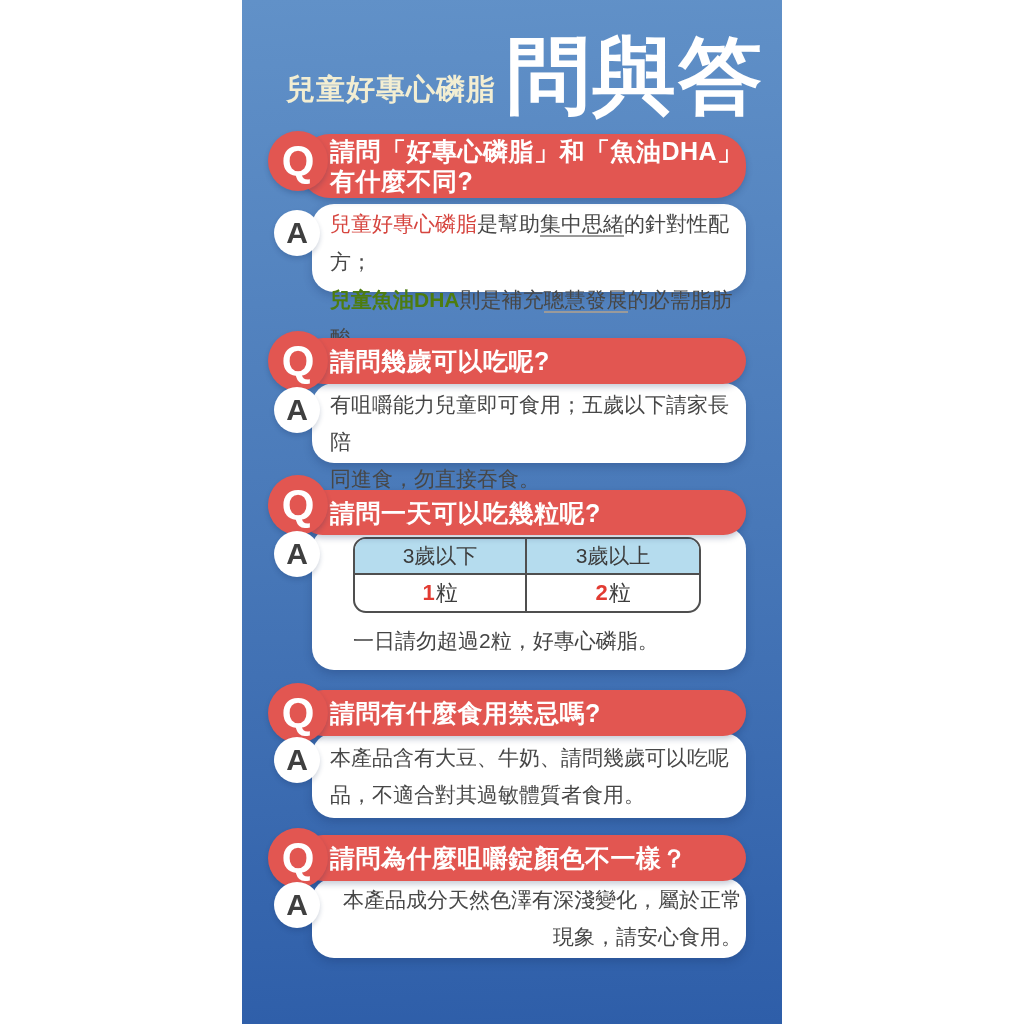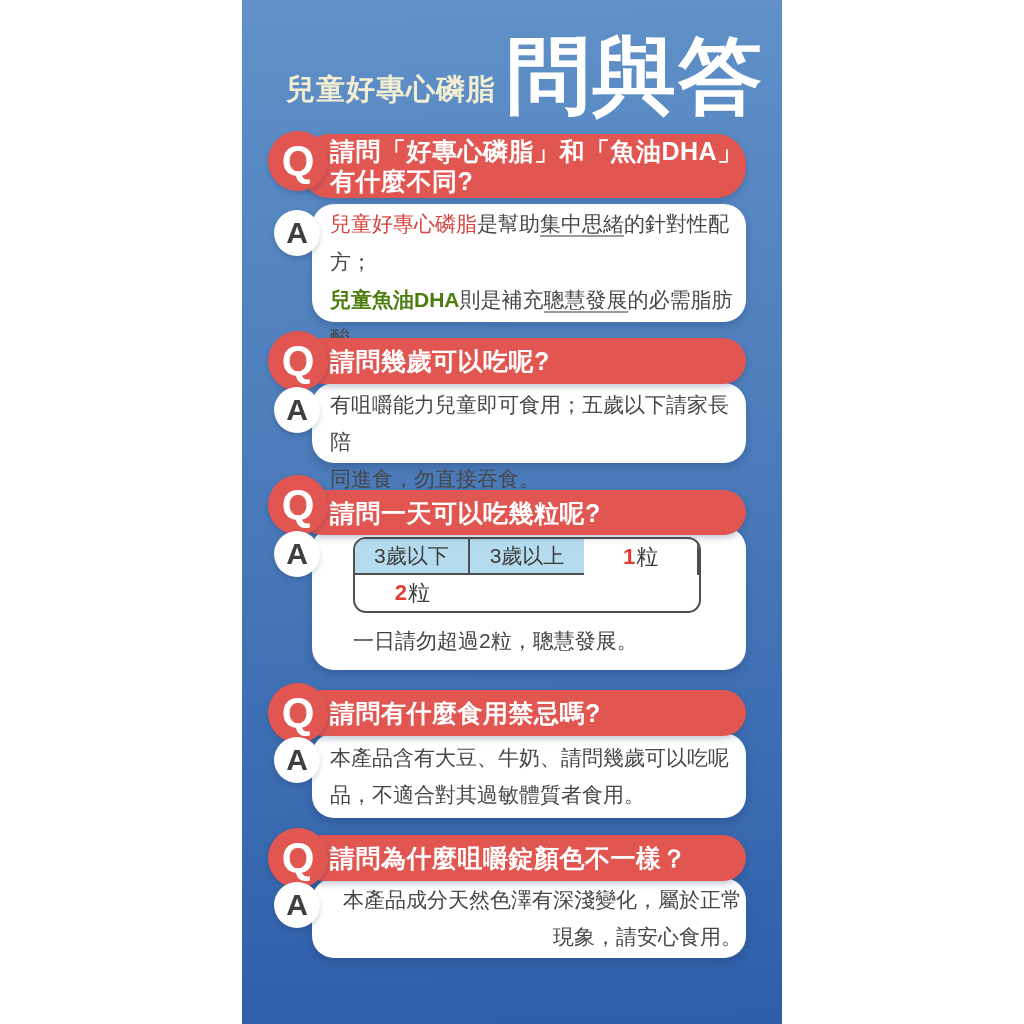--- a/index.html
+++ b/index.html
@@ -32,21 +32,21 @@
   .a-circle span { color:#3f3f3f; font-size:30px; font-weight:800; line-height:1; }
 
   .ans { padding:1px 4px 0 18px; font-size:21px; line-height:38px; }
   .ans-plain { padding:3px 4px 0 18px; font-size:21px; line-height:37px; white-space:pre-line; }
   .red  { color:#d6453f; }
   .blue { color:#4d7c0f;font-weight:bold; }
   .u    { border-bottom:2px solid #9a9a9a; }
 
   
   .dose-table { margin:10px 0 0 41px; width:348px; border:2px solid #4f4f4f; border-radius:13px;
-                overflow:hidden; display:grid; grid-template-columns:1fr 1fr 1fr; background:#ffffff; }
+                overflow:hidden; display:grid; grid-template-columns:1fr 1fr; background:#ffffff; }
   .dt-cell { height:36px; display:flex; align-items:center; justify-content:center;
              font-size:21px; color:#3c3c3c; }
   .dt-head { background:#b5dcee; border-bottom:2px solid #4f4f4f; }
   .dt-left { border-right:2px solid #4f4f4f; }
   .dt-val  { font-size:22px; }
   .dt-val .num { color:#e23b32; font-weight:700; margin-right:1px; }
   .note { margin:14px 0 0 41px; font-size:21px; color:#434343; }
 </style>
 </head>
 <body>
@@ -59,21 +59,21 @@
       <span class="big-title">問與答</span>
     </div>
 
     <div class="q-bubble" style="top:134px; height:64px;">
       <span class="q-text">請問「好專心磷脂」和「魚油DHA」
 有什麼不同?</span>
     </div>
     <div class="q-circle" style="top:131px;">
       <span>Q</span>
     </div>
-    <div class="a-card" style="top:204px; height:118px;">
+    <div class="a-card" style="top:204px; height:88px;">
       <div class="ans">
         <div><span class="red">兒童好專心磷脂</span><span>是幫助</span><span class="u">集中思緒</span><span>的針對性配方；</span></div>
         <div><span class="blue">兒童魚油DHA</span><span>則是補充</span><span class="u">聰慧發展</span><span>的必需脂肪酸，</span></div>
         <div><span>建議兩者搭配，對孩子學習力更有幫助。</span></div>
       </div>
     </div>
     <div class="a-circle" style="top:210px;">
       <span>A</span>
     </div>
 
@@ -103,21 +103,21 @@
         <div class="dt-cell dt-head">3歲以上</div>
         <div class="dt-cell dt-left dt-val">
           <span class="num">1</span>
             <span>粒</span>
         </div>
         <div class="dt-cell dt-val">
           <span class="num">2</span>
             <span>粒</span>
         </div>
       </div>
-      <div class="note">一日請勿超過2粒，聰慧發展。</div>
+      <div class="note">一日請勿超過2粒，好專心磷脂。</div>
     </div>
     <div class="a-circle" style="top:531px;">
       <span>A</span>
     </div>
 
     <div class="q-bubble" style="top:690px; height:46px;">
       <span class="q-text">請問有什麼食用禁忌嗎?</span>
     </div>
     <div class="q-circle" style="top:683px;">
       <span>Q</span>

